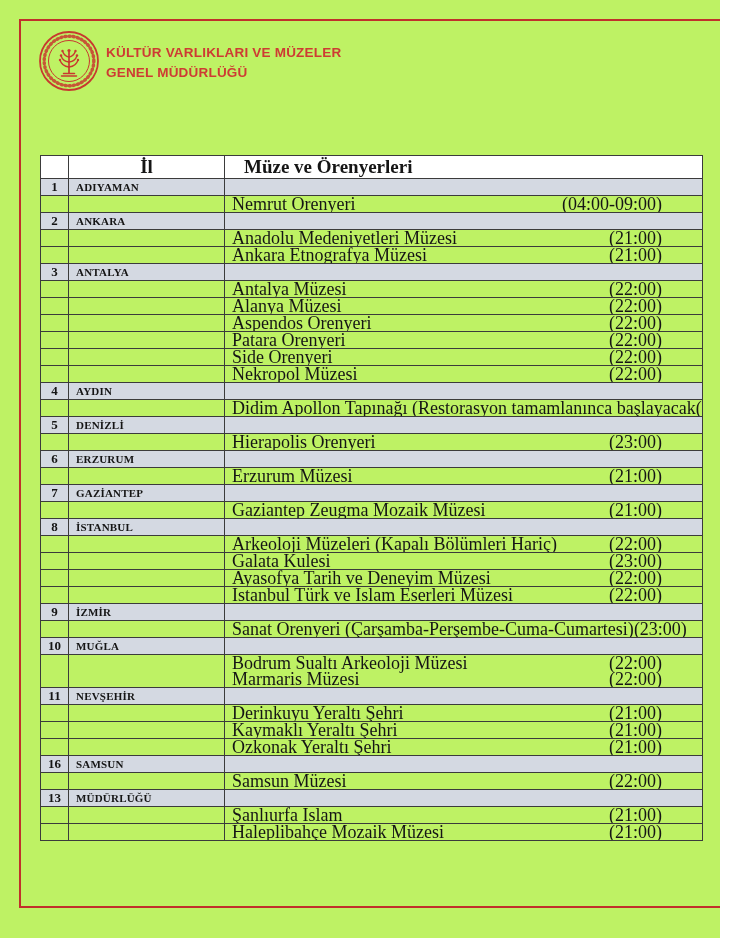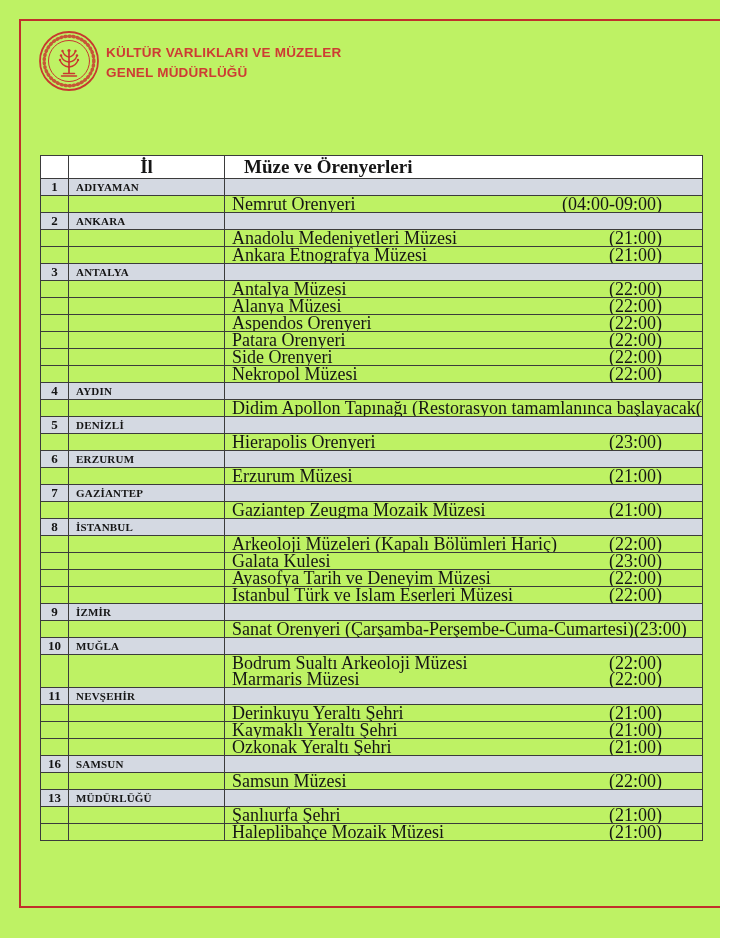--- a/index.html
+++ b/index.html
@@ -396,21 +396,21 @@
         <tr class="shade">
           <td class="c-num">13</td>
           <td class="c-il">MÜDÜRLÜĞÜ</td>
           <td class="c-ven"></td>
         </tr>
         <tr>
           <td class="c-num"></td>
           <td class="c-il"></td>
           <td class="c-ven">
             <div class="vline">
-              <span class="vname">Şanlıurfa Şehri</span>
+              <span class="vname">Şanlıurfa İslam</span>
               <span class="vtime">(21:00)</span>
             </div>
           </td>
         </tr>
         <tr>
           <td class="c-num"></td>
           <td class="c-il"></td>
           <td class="c-ven">
             <div class="vline">
               <span class="vname">Haleplibahçe Mozaik Müzesi</span>

